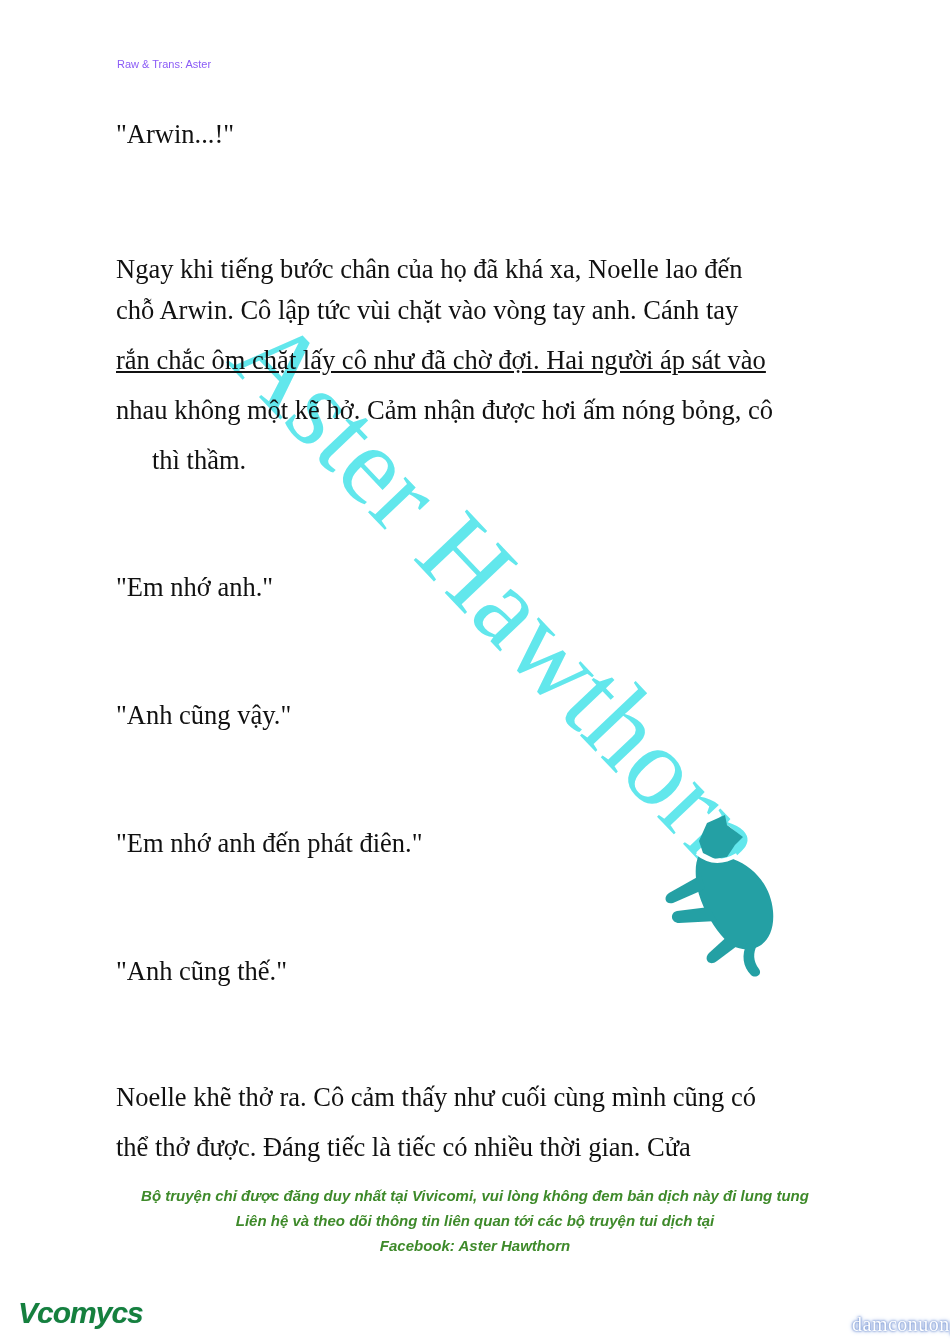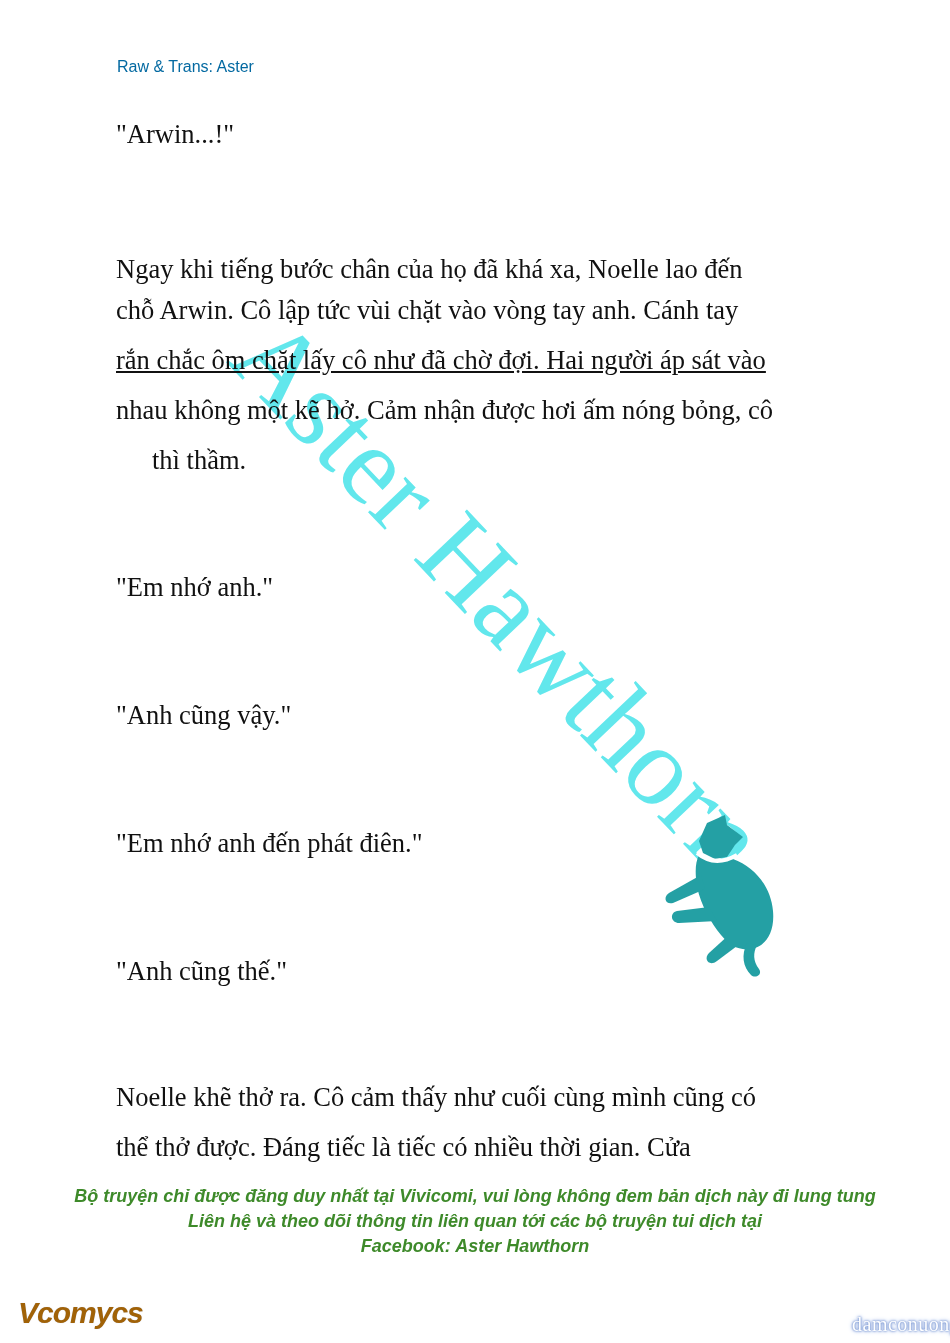--- a/index.html
+++ b/index.html
@@ -13,22 +13,22 @@
       position: relative;
       overflow: hidden;
       font-family: "Liberation Serif", serif;
       color: #111111;
     }
     .credit {
       position: absolute;
       left: 117px;
       top: 58px;
       font-family: "Liberation Sans", sans-serif;
-      font-size: 16px;
-      color: #0369a1;
+      font-size: 11px;
+      color: #8b5cf6;
       text-align: center;
     }
     .line {
       position: absolute;
       left: 116px;
       font-size: 26.5px;
       line-height: 30px;
       white-space: nowrap;
       color: #111111;
       letter-spacing: 0px;
@@ -64,34 +64,34 @@
       height: 165px;
     }
     .notice {
       position: absolute;
       left: 0;
       width: 950px;
       text-align: center;
       font-family: "Liberation Sans", sans-serif;
       font-style: italic;
       font-weight: bold;
-      font-size: 18px;
+      font-size: 15px;
       color: #3e8a2a;
       line-height: 22px;
     }
     .logo-vcomycs {
       position: absolute;
       left: 18px;
       top: 1296px;
       font-family: "Liberation Sans", sans-serif;
       font-style: italic;
       font-weight: bold;
       font-size: 30px;
       letter-spacing: -1px;
-      color: #a16207;
+      color: #15803d;
       text-shadow: 0 0 1px #c3d0ee;
       text-align: center;
     }
     .logo-damconuong {
       position: absolute;
       left: 812px;
       top: 1313px;
       font-family: Liberation Serif, serif;
       font-size: 20px;
       color: #ffffff;

